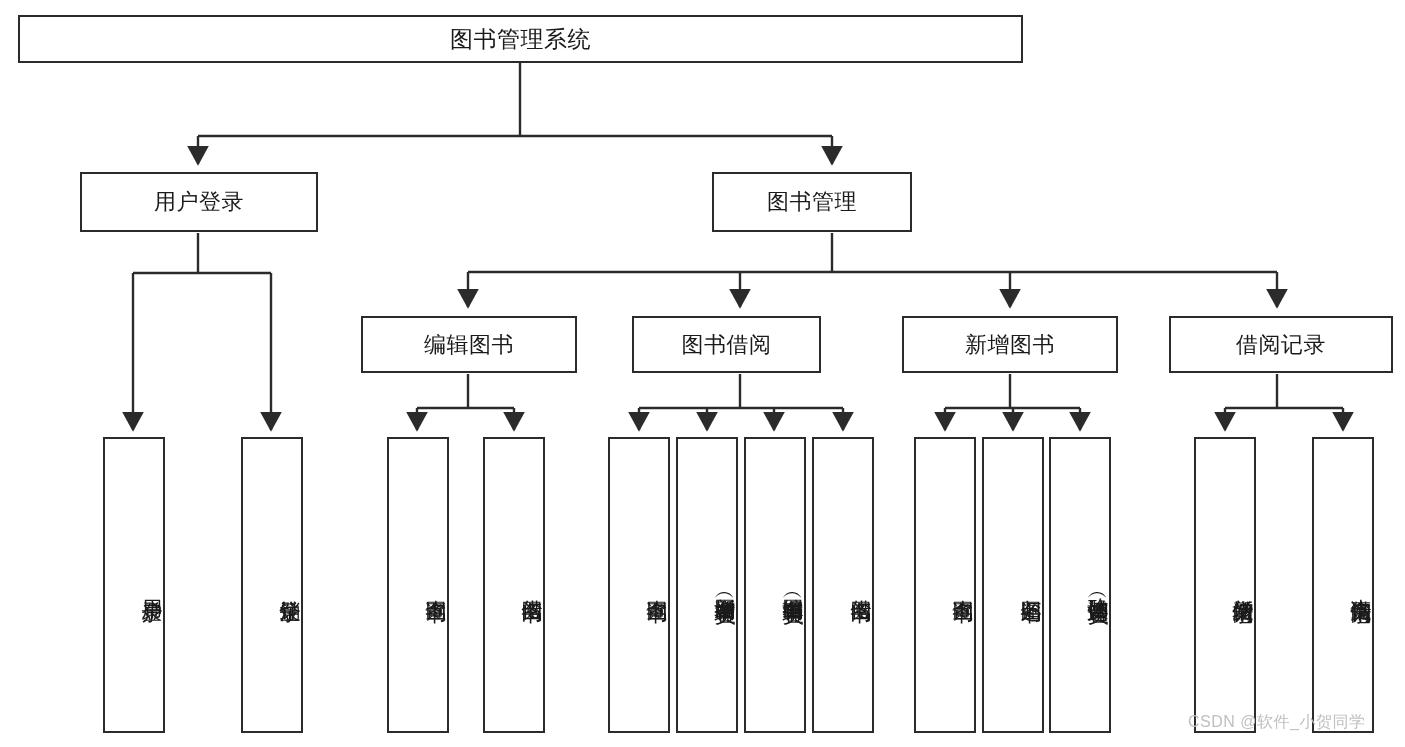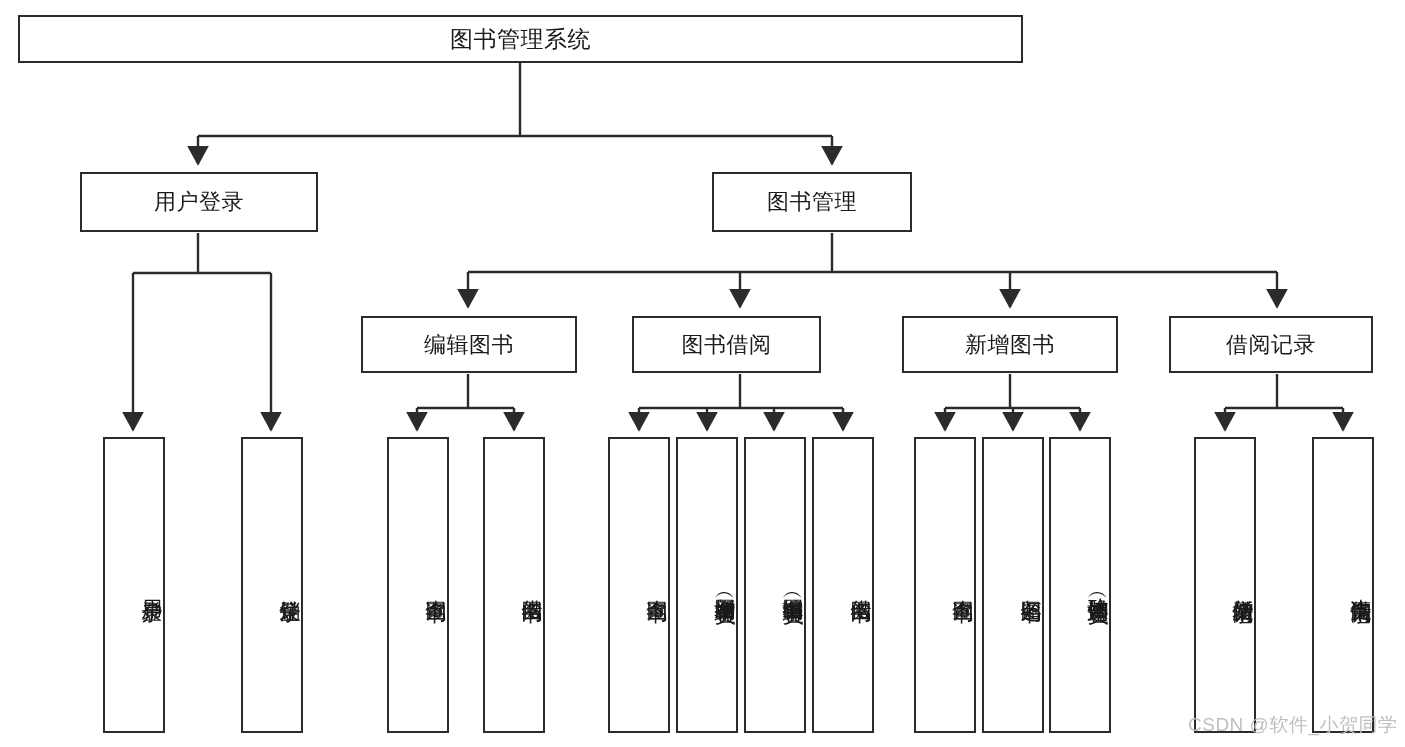--- a/index.html
+++ b/index.html
@@ -55,21 +55,21 @@
     display: block;
     writing-mode: vertical-rl;
     text-orientation: upright;
   }
   #root-node {
     font-size: 23px;
   }
   #watermark {
     position: absolute;
     color: #bfbfbf;
-    font-size: 19px;
+    font-size: 16px;
     white-space: nowrap;
     letter-spacing: 0.5px;
     left: 1188px;
     top: 712px;
   }
 </style>
 </head>
 <body>
 
 <div id="canvas">
@@ -130,21 +130,21 @@
   <div class="node horiz" style="left:80px; top:172px; width:238px; height:60px;">用户登录</div>
 
   <div class="node horiz" style="left:712px; top:172px; width:200px; height:60px;">图书管理</div>
 
   <div class="node horiz" style="left:361px; top:316px; width:216px; height:57px;">编辑图书</div>
 
   <div class="node horiz" style="left:632px; top:316px; width:189px; height:57px;">图书借阅</div>
 
   <div class="node horiz" style="left:902px; top:316px; width:216px; height:57px;">新增图书</div>
 
-  <div class="node horiz" style="left:1169px; top:316px; width:204px; height:57px;">借阅记录</div>
+  <div class="node horiz" style="left:1169px; top:316px; width:224px; height:57px;">借阅记录</div>
 
   <div class="node vert" style="left:103px; top:437px; width:62px; height:296px;">
     <span>用户登录</span>
   </div>
 
   <div class="node vert" style="left:241px; top:437px; width:62px; height:296px;">
     <span>注销登录</span>
   </div>
 
   <div class="node vert" style="left:387px; top:437px; width:62px; height:296px;">

